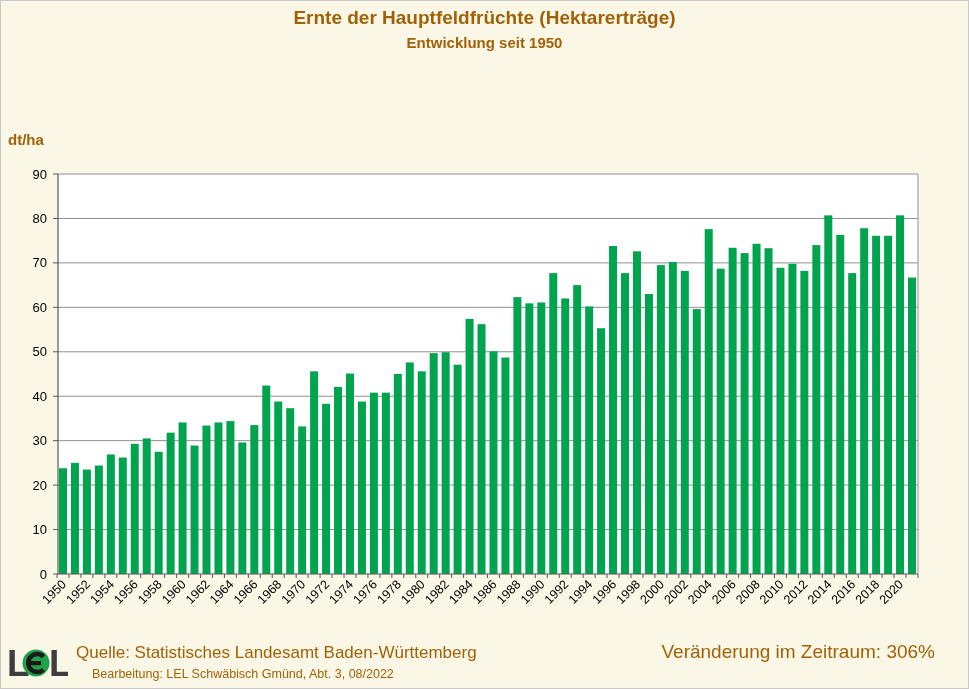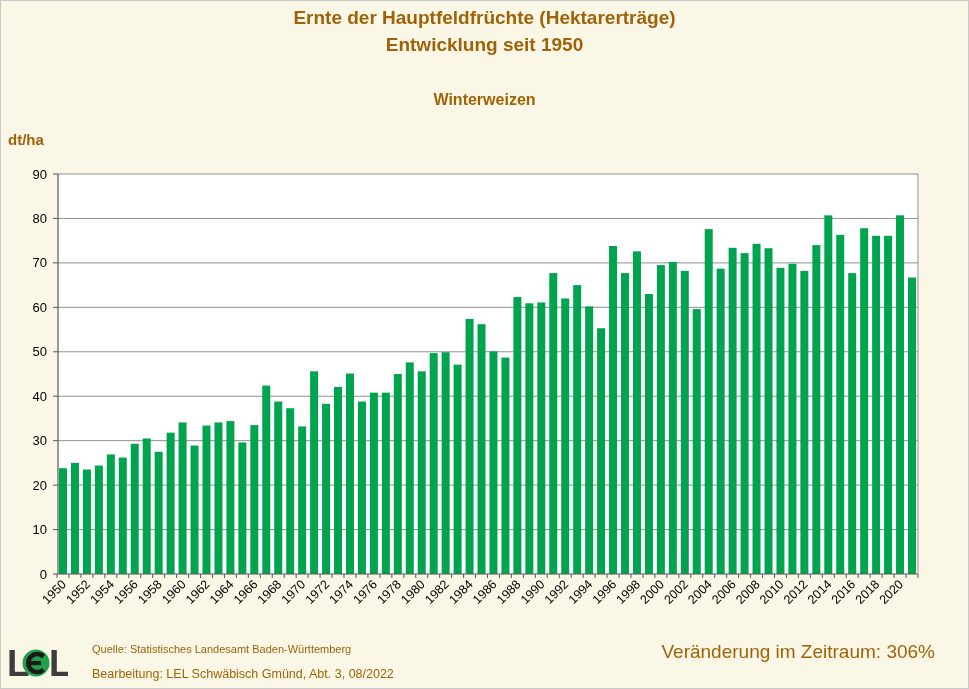--- a/index.html
+++ b/index.html
@@ -8,49 +8,48 @@
     position:relative;width:967px;height:687px;
     background:#FAF7E6;border:1px solid #c9c9c9;
     overflow:hidden;color:#a16207;
   }
   .title-main{
     position:absolute;left:0;top:6px;width:100%;
     text-align:center;font-size:19px;font-weight:bold;
   }
   .title-sub{
     position:absolute;left:0;top:33px;width:100%;
-    text-align:center;font-size:19px;font-weight:bold;
+    text-align:center;font-size:15px;font-weight:bold;
   }
   .chart-title{
     position:absolute;left:0;top:90px;width:100%;
     text-align:center;font-size:16px;font-weight:bold;
   }
   .y-unit{
     position:absolute;left:7px;top:115px;
     font-size:15px;font-weight:bold;margin-top:15px;
   }
   #chart-svg{position:absolute;left:0;top:0;}
   .footer-logo{position:absolute;left:5px;top:644px;}
   .logo-letter{font-family:"Liberation Sans",sans-serif;font-weight:bold;font-size:37px;fill:#3d3d3d;}
   .logo-circle{fill:#1FA24A;}
-  .src-line1{position:absolute;left:91px;top:642px;font-size:11px;}
+  .src-line1{position:absolute;left:75px;top:642px;font-size:17px;}
   .src-line2{position:absolute;left:91px;top:666px;font-size:12.5px;}
   .change-text{
     position:absolute;right:33px;top:640px;
     font-size:19px;
   }
 </style>
 </head>
 <body>
 
 <div class="page">
 
   <div class="title-main">Ernte der Hauptfeldfrüchte (Hektarerträge)</div>
   <div class="title-sub">Entwicklung seit 1950</div>
-  <div class="chart-title">Winterweizen</div>
   <div class="y-unit">dt/ha</div>
 
   <svg id="chart-svg" width="969" height="632">
       <rect x="57" y="173" width="860" height="400" fill="#FFFFFF"></rect>
       <line x1="57" y1="528.5555555555555" x2="917" y2="528.5555555555555" stroke="#909090" stroke-width="1"></line>
       <line x1="57" y1="484.1111111111111" x2="917" y2="484.1111111111111" stroke="#909090" stroke-width="1"></line>
       <line x1="57" y1="439.6666666666667" x2="917" y2="439.6666666666667" stroke="#909090" stroke-width="1"></line>
       <line x1="57" y1="395.22222222222223" x2="917" y2="395.22222222222223" stroke="#909090" stroke-width="1"></line>
       <line x1="57" y1="350.77777777777777" x2="917" y2="350.77777777777777" stroke="#909090" stroke-width="1"></line>
       <line x1="57" y1="306.33333333333337" x2="917" y2="306.33333333333337" stroke="#909090" stroke-width="1"></line>

